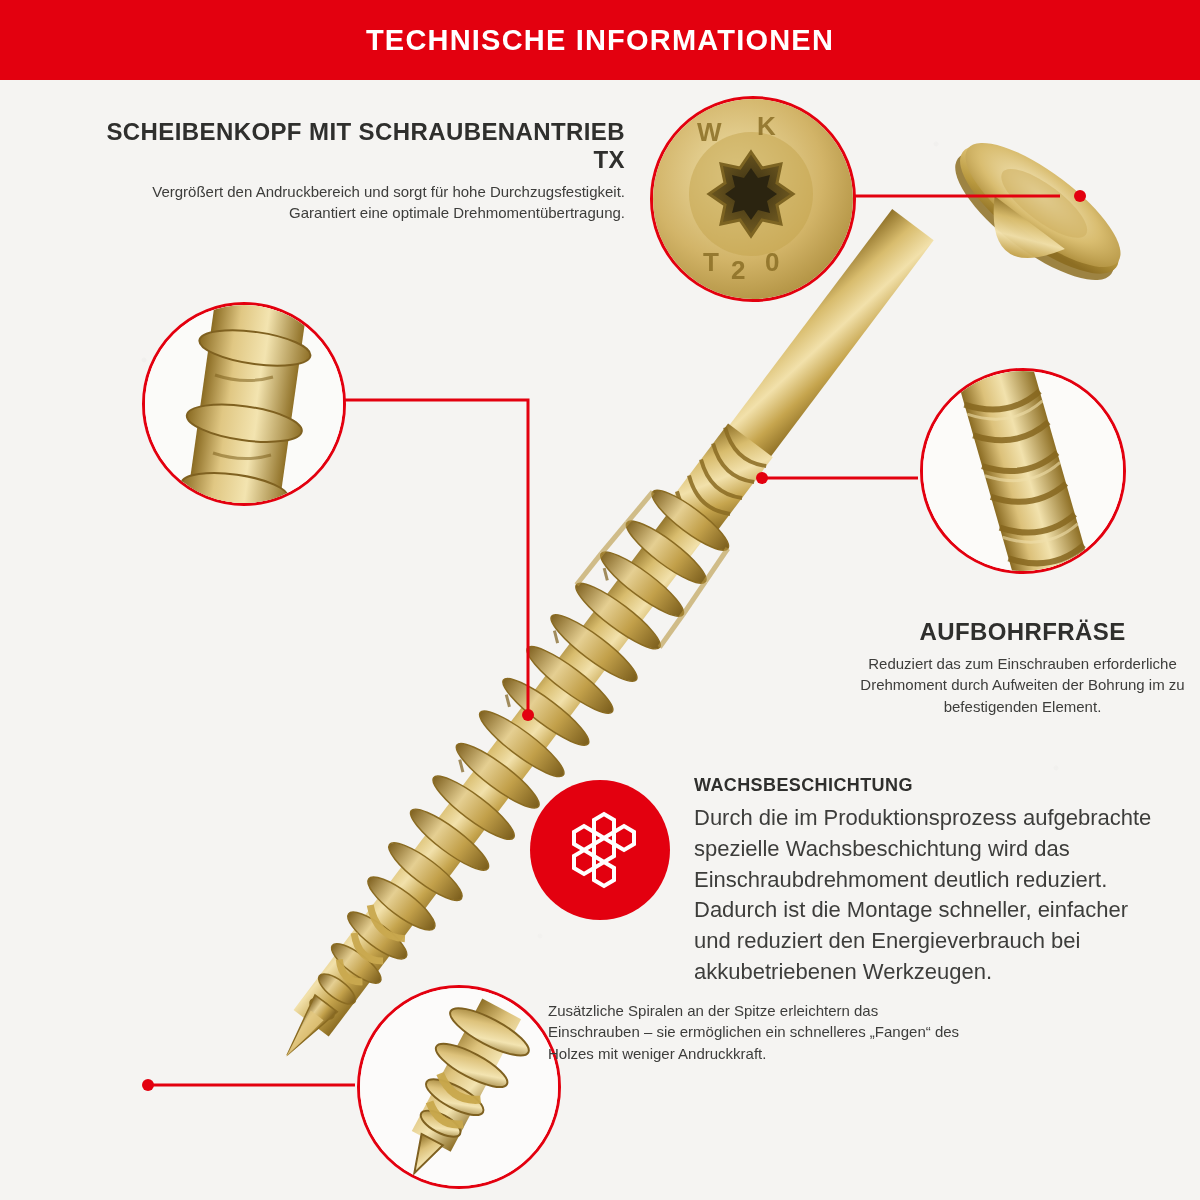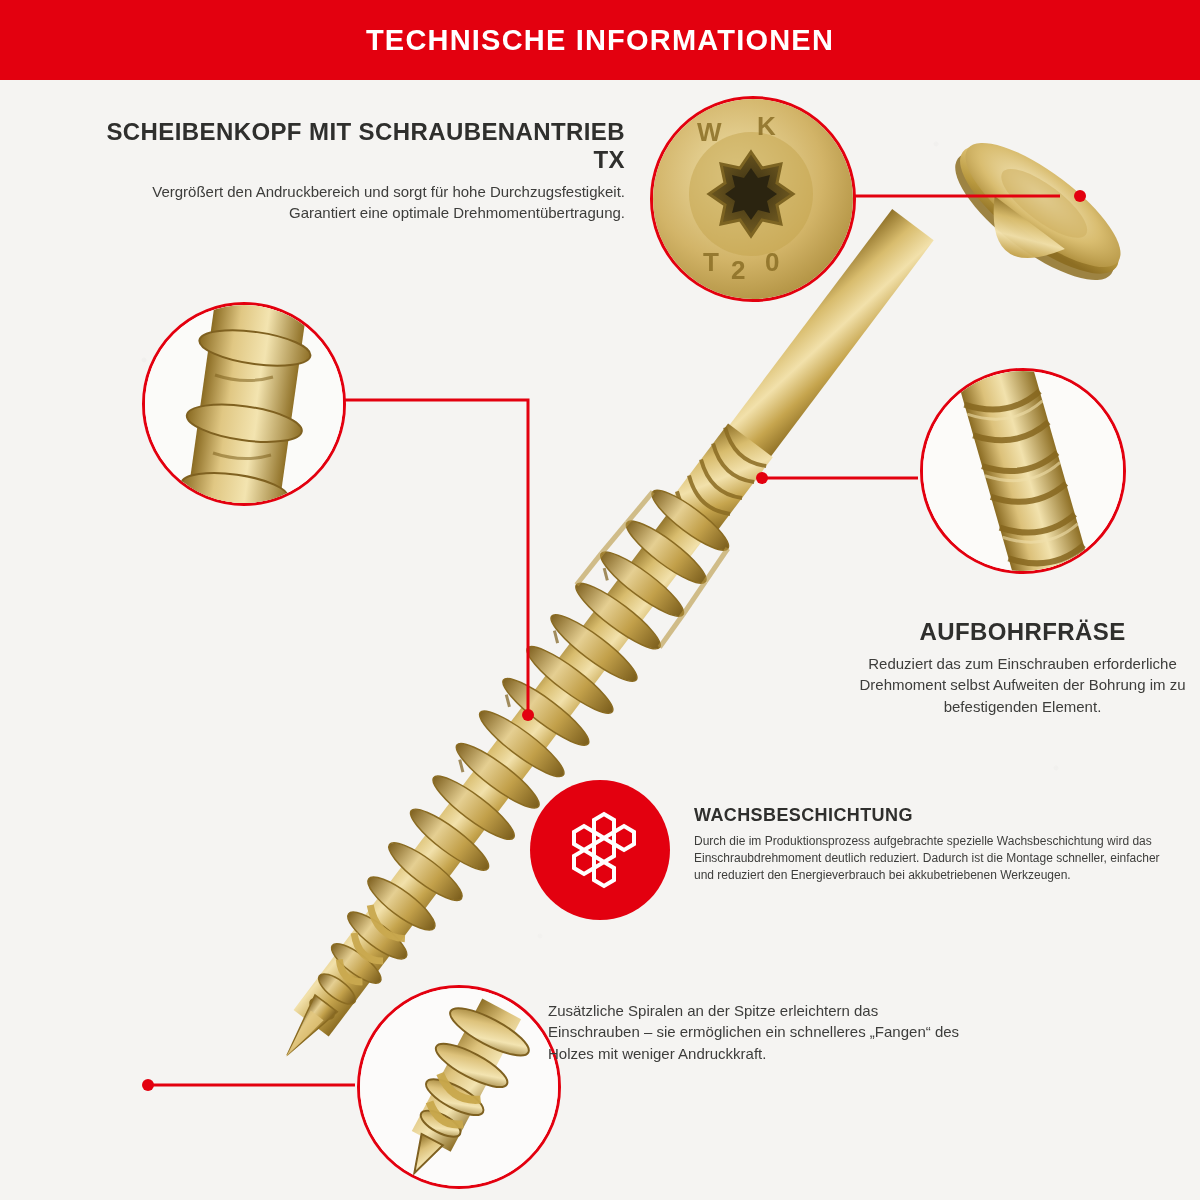--- a/index.html
+++ b/index.html
@@ -83,22 +83,22 @@
   .ta-center { text-align: center; }
   .ta-left { text-align: left; }
 
   
   #c-head { left: 90px; top: 118px; width: 535px; }
   
   #c-fraes { left: 20px; top: 500px; width: 430px; }
   
   #c-aufbohr { left: 855px; top: 598px; width: 335px; margin-top: 20px; }
   
-  #c-wachs { left: 694px; top: 775px; width: 475px; margin-top: 30px; }
-  #c-wachs .body { font-size: 12px; line-height: 1.4; }
+  #c-wachs { left: 694px; top: 775px; width: 475px; }
+  #c-wachs .body { font-size: 22px; line-height: 1.4; }
   #c-wachs .ttl { font-size: 18px; }
   
   #c-doppel { left: 548px; top: 1000px; width: 420px; }
 
   
   .bubble {
     position: absolute;
     border-radius: 50%;
     border: 3px solid #e3000f;
     overflow: hidden;
@@ -382,21 +382,21 @@
   <div class="callout ta-right" id="c-head">
     <div class="ttl">SCHEIBENKOPF MIT SCHRAUBENANTRIEB TX</div>
     <div class="body">Vergrößert den Andruckbereich und sorgt für hohe Durchzugsfestigkeit. Garantiert eine optimale Drehmomentübertragung.</div>
   </div>
 
   <div class="callout ta-center" id="c-fraes">
   </div>
 
   <div class="callout ta-center" id="c-aufbohr">
     <div class="ttl">AUFBOHRFRÄSE</div>
-    <div class="body">Reduziert das zum Einschrauben erforderliche Drehmoment selbst Aufweiten der Bohrung im zu befestigenden Element.</div>
+    <div class="body">Reduziert das zum Einschrauben erforderliche Drehmoment durch Aufweiten der Bohrung im zu befestigenden Element.</div>
   </div>
 
   <div class="callout ta-left" id="c-wachs">
     <div class="ttl">WACHSBESCHICHTUNG</div>
     <div class="body">Durch die im Produktionsprozess aufgebrachte spezielle Wachsbeschichtung wird das Einschraubdrehmoment deutlich reduziert. Dadurch ist die Montage schneller, einfacher und reduziert den Energieverbrauch bei akkubetriebenen Werkzeugen.</div>
   </div>
 
   <div class="callout ta-left" id="c-doppel">
     <div class="body">Zusätzliche Spiralen an der Spitze erleichtern das Einschrauben – sie ermöglichen ein schnelleres „Fangen“ des Holzes mit weniger Andruckkraft.</div>
   </div>

